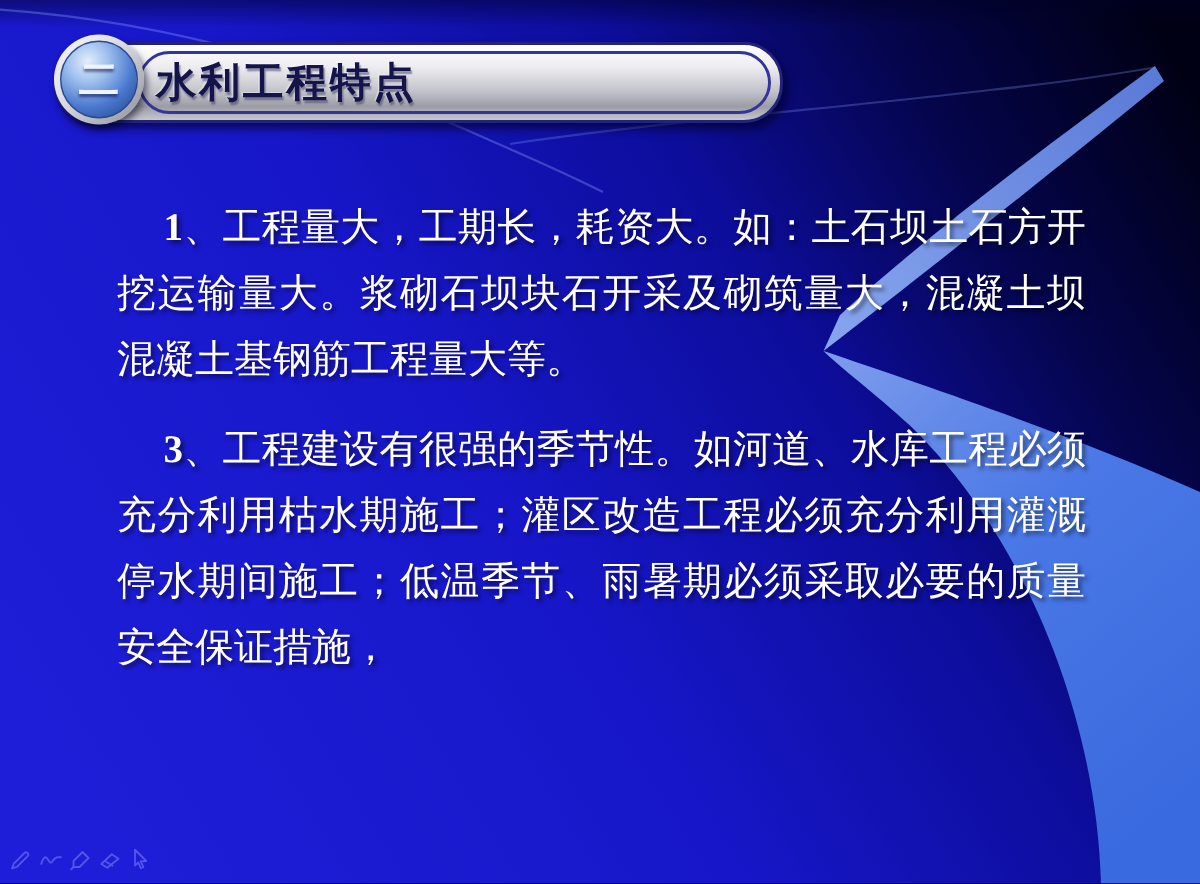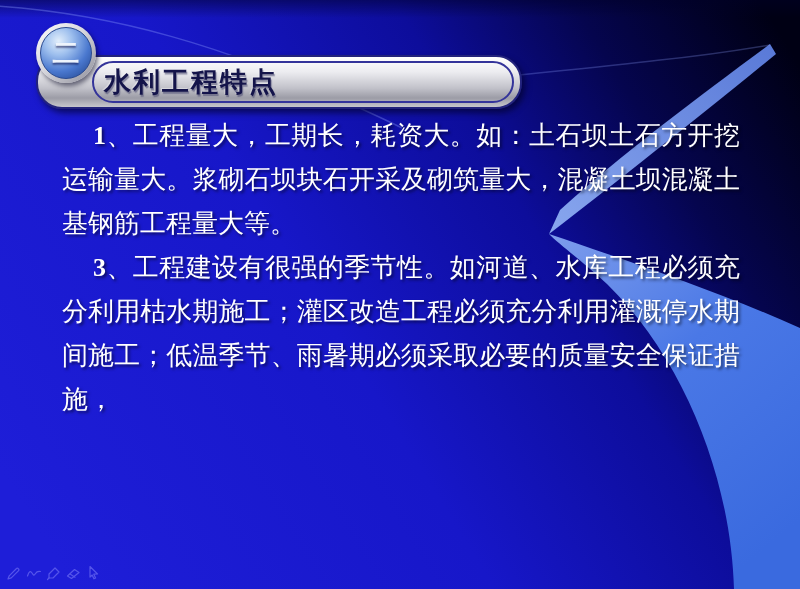--- a/index.html
+++ b/index.html
@@ -12,21 +12,20 @@
   .bg-svg{position:absolute;left:0;top:0;width:800px;height:589px;display:block;}
 
   
   .title-bar{position:absolute;left:0;top:0;width:800px;height:100px;}
   .capsule{
     position:absolute;left:36px;top:28px;width:482px;height:50px;
     border-radius:26px;
     background:linear-gradient(180deg,#ffffff 0%,#ececf0 30%,#c2c2ca 62%,#9c9ca6 82%,#c6c6cc 100%);
     border:2px solid #23237c;
     box-shadow:3px 4px 6px rgba(0,0,30,.6);
-    margin-top:27px;
   }
   .capsule-inner{
     position:absolute;left:54px;top:4px;right:6px;bottom:4px;
     border-radius:21px;
     border:2px solid #34349a;
   }
   .capsule-title{
     position:absolute;left:66px;top:50%;transform:translateY(-50%);
     font-size:27px;font-weight:800;letter-spacing:2px;
     color:#14144a;
@@ -52,21 +51,21 @@
 
   
   .body-text{
     position:absolute;left:62px;top:114px;width:678px;
     color:#ffffff;
     font-family:"Liberation Serif","DejaVu Serif",serif;
     font-size:26px;line-height:44px;
     text-align:justify;
     text-shadow:2px 2px 3px rgba(0,0,0,.55);
   }
-  .body-text p{margin:0;text-indent:31px;}
+  .body-text p{margin:16px;text-indent:31px;}
   .body-text b{font-weight:bold;}
 
   
   .anno-bar{
     position:absolute;left:6px;bottom:7px;height:18px;
     display:flex;gap:4px;align-items:center;
   }
   .anno-btn{width:16px;height:16px;opacity:.72;cursor:pointer;}
   .anno-btn svg{display:block;width:16px;height:16px;stroke:#6b6bf2;fill:none;stroke-width:1.2;stroke-linejoin:round;stroke-linecap:round;}
 </style>

